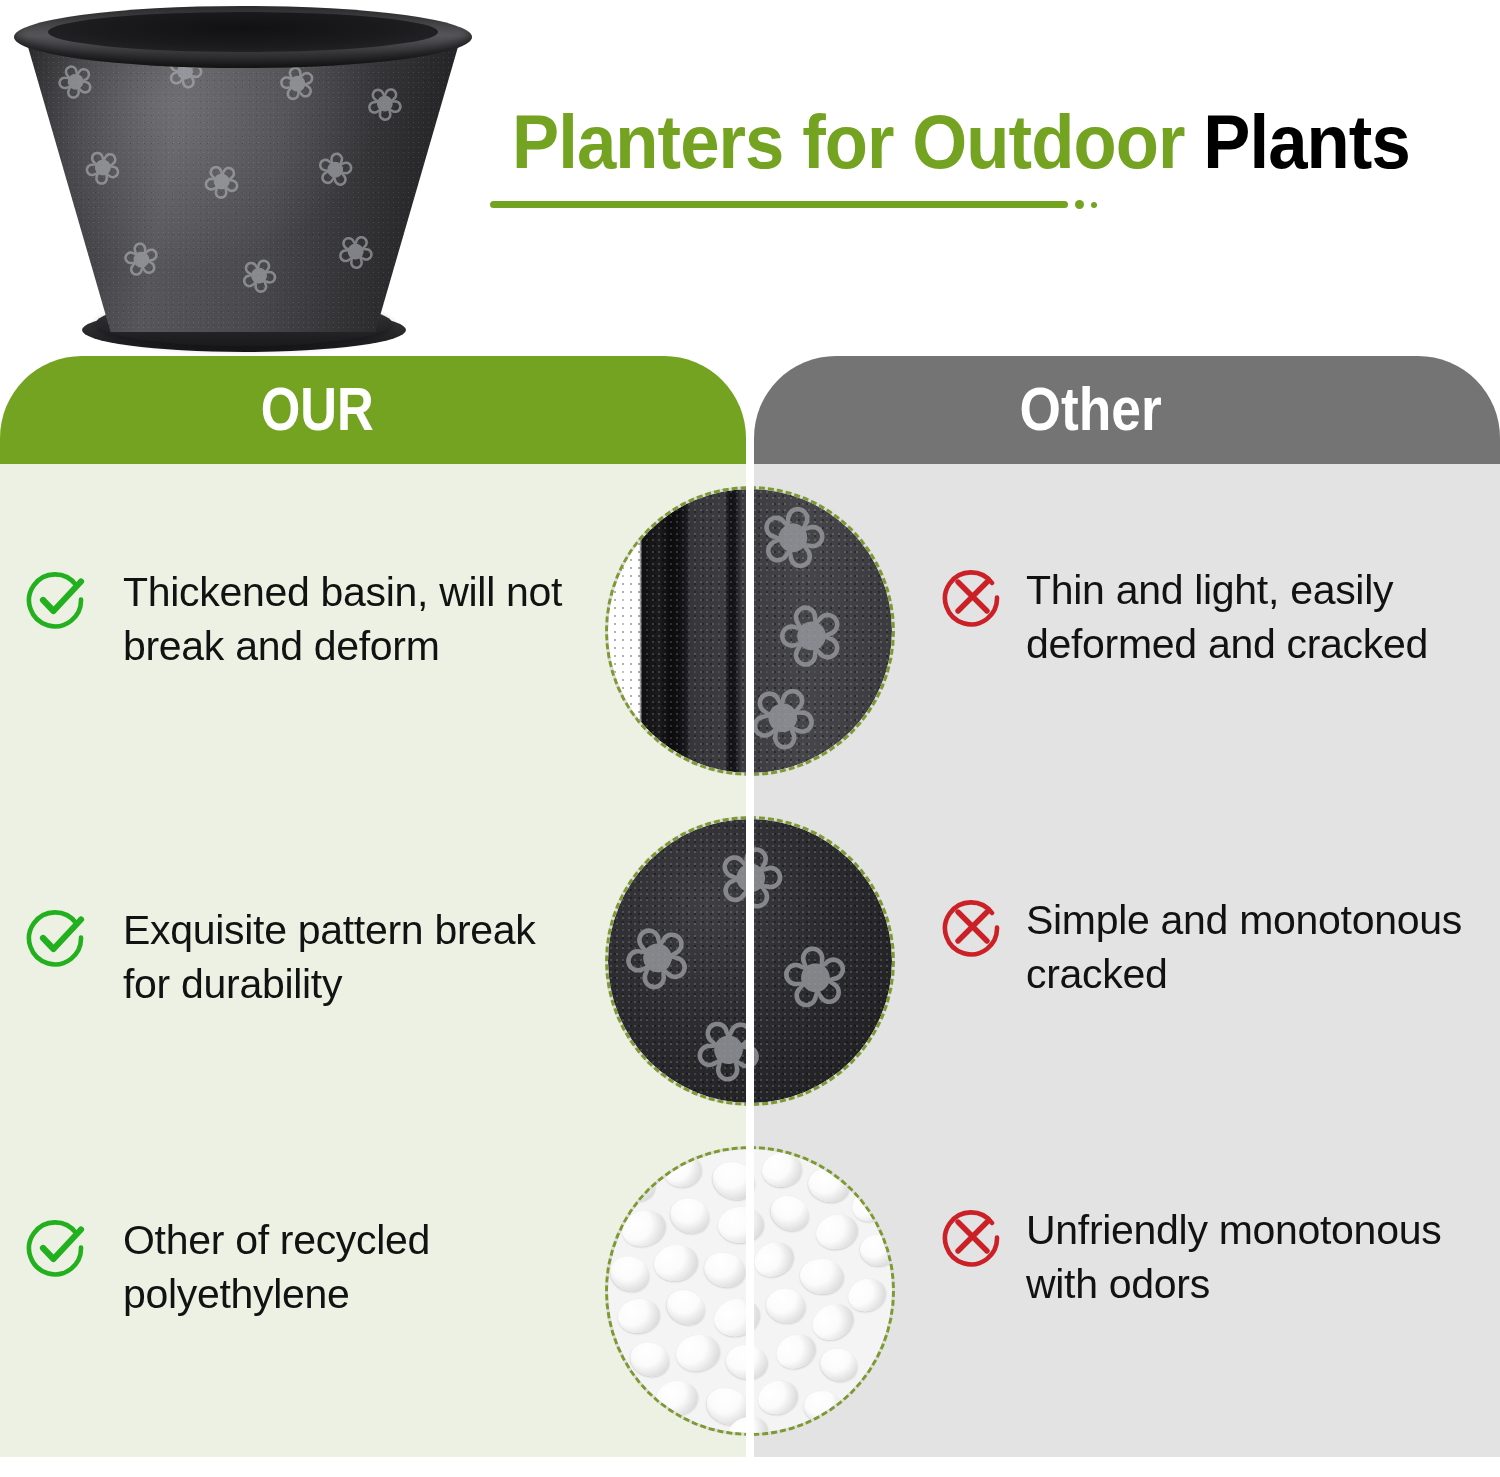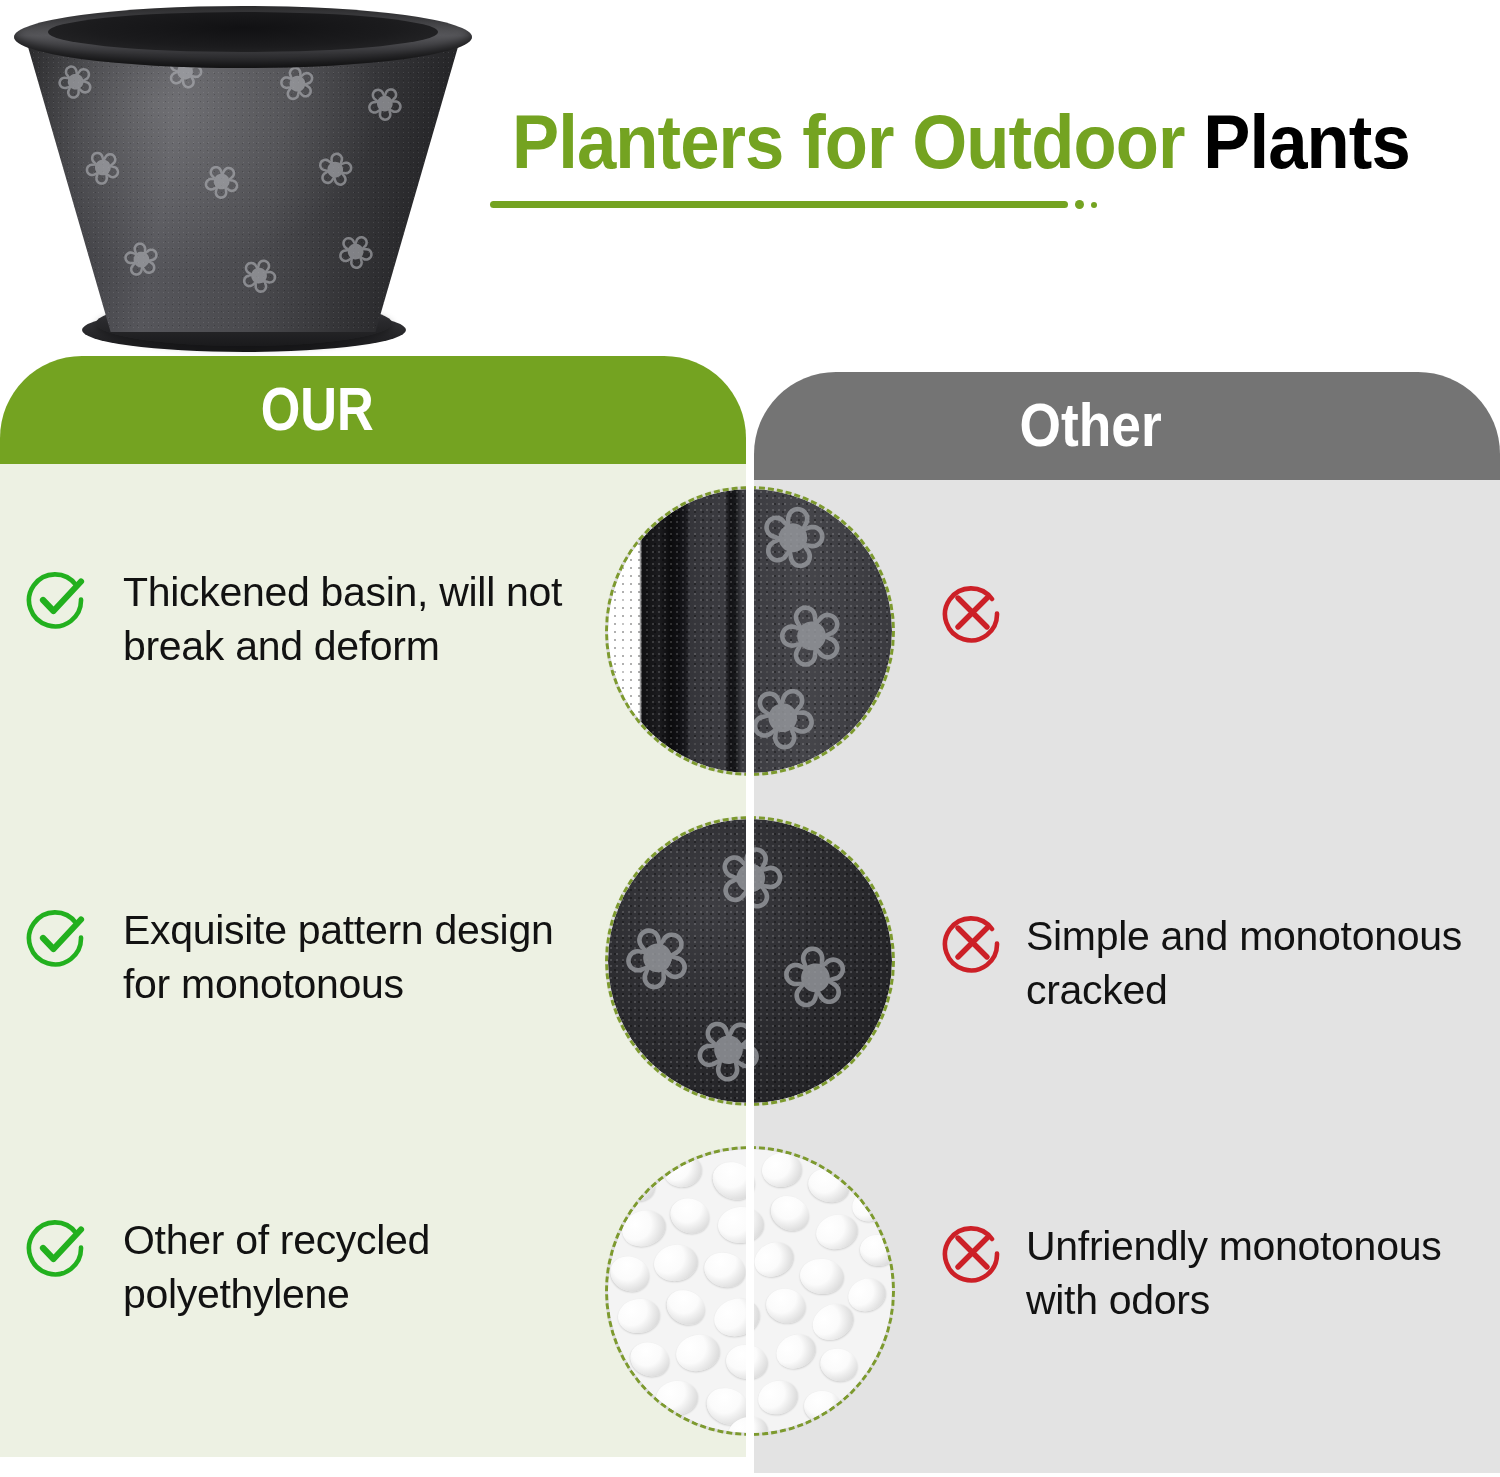--- a/index.html
+++ b/index.html
@@ -134,21 +134,21 @@
     width: 1487px;
     height: 1101px;
   }
 
   .col {
     position: absolute;
     top: 0;
     height: 1101px;
   }
   .col-our   { left: 0px;   width: 746px; }
-  .col-other { left: 754px; width: 746px; margin-top: 16px; }
+  .col-other { left: 754px; width: 746px; }
 
   .col-body {
     position: absolute;
     left: 0; top: 108px;
     width: 100%;
     height: 993px;
   }
   .col-our  .col-body { background: #edf1e3; }
   .col-other .col-body { background: #e3e3e3; }
 
@@ -343,21 +343,21 @@
         <path d="M19 32 L29.5 43 L57 13.5" fill="none" stroke="#22b01e" stroke-width="6.2" stroke-linecap="round" stroke-linejoin="round"></path>
       </svg>
       <div class="feature-text">Thickened basin, will not break and deform</div>
     </div>
 
     <div class="feature-row row-2">
       <svg class="mark-icon" viewBox="0 0 64 64">
         <path d="M52 17 A26 26 0 1 0 57 31.5" fill="none" stroke="#22b01e" stroke-width="4.6" stroke-linecap="round"></path>
         <path d="M19 32 L29.5 43 L57 13.5" fill="none" stroke="#22b01e" stroke-width="6.2" stroke-linecap="round" stroke-linejoin="round"></path>
       </svg>
-      <div class="feature-text">Exquisite pattern design for monotonous</div>
+      <div class="feature-text">Exquisite pattern break for durability</div>
     </div>
 
     <div class="feature-row row-3">
       <svg class="mark-icon" viewBox="0 0 64 64">
         <path d="M52 17 A26 26 0 1 0 57 31.5" fill="none" stroke="#22b01e" stroke-width="4.6" stroke-linecap="round"></path>
         <path d="M19 32 L29.5 43 L57 13.5" fill="none" stroke="#22b01e" stroke-width="6.2" stroke-linecap="round" stroke-linejoin="round"></path>
       </svg>
       <div class="feature-text">Other of recycled polyethylene</div>
     </div>
   </div>
@@ -366,20 +366,21 @@
     <div class="col-header">
       <span class="col-header-label">Other</span>
     </div>
     <div class="col-body"></div>
 
     <div class="feature-row row-1">
       <svg class="mark-icon" viewBox="0 0 64 64">
         <path d="M52 17 A26 26 0 1 0 57 31.5" fill="none" stroke="#cc2027" stroke-width="4.6" stroke-linecap="round"></path>
         <path d="M18 16 L47 45 M47 16 L18 45" fill="none" stroke="#cc2027" stroke-width="5.4" stroke-linecap="round"></path>
       </svg>
+      <div class="feature-text">Thin and light, easily deformed and cracked</div>
     </div>
 
     <div class="feature-row row-2">
       <svg class="mark-icon" viewBox="0 0 64 64">
         <path d="M52 17 A26 26 0 1 0 57 31.5" fill="none" stroke="#cc2027" stroke-width="4.6" stroke-linecap="round"></path>
         <path d="M18 16 L47 45 M47 16 L18 45" fill="none" stroke="#cc2027" stroke-width="5.4" stroke-linecap="round"></path>
       </svg>
       <div class="feature-text">Simple and monotonous cracked</div>
     </div>
 

